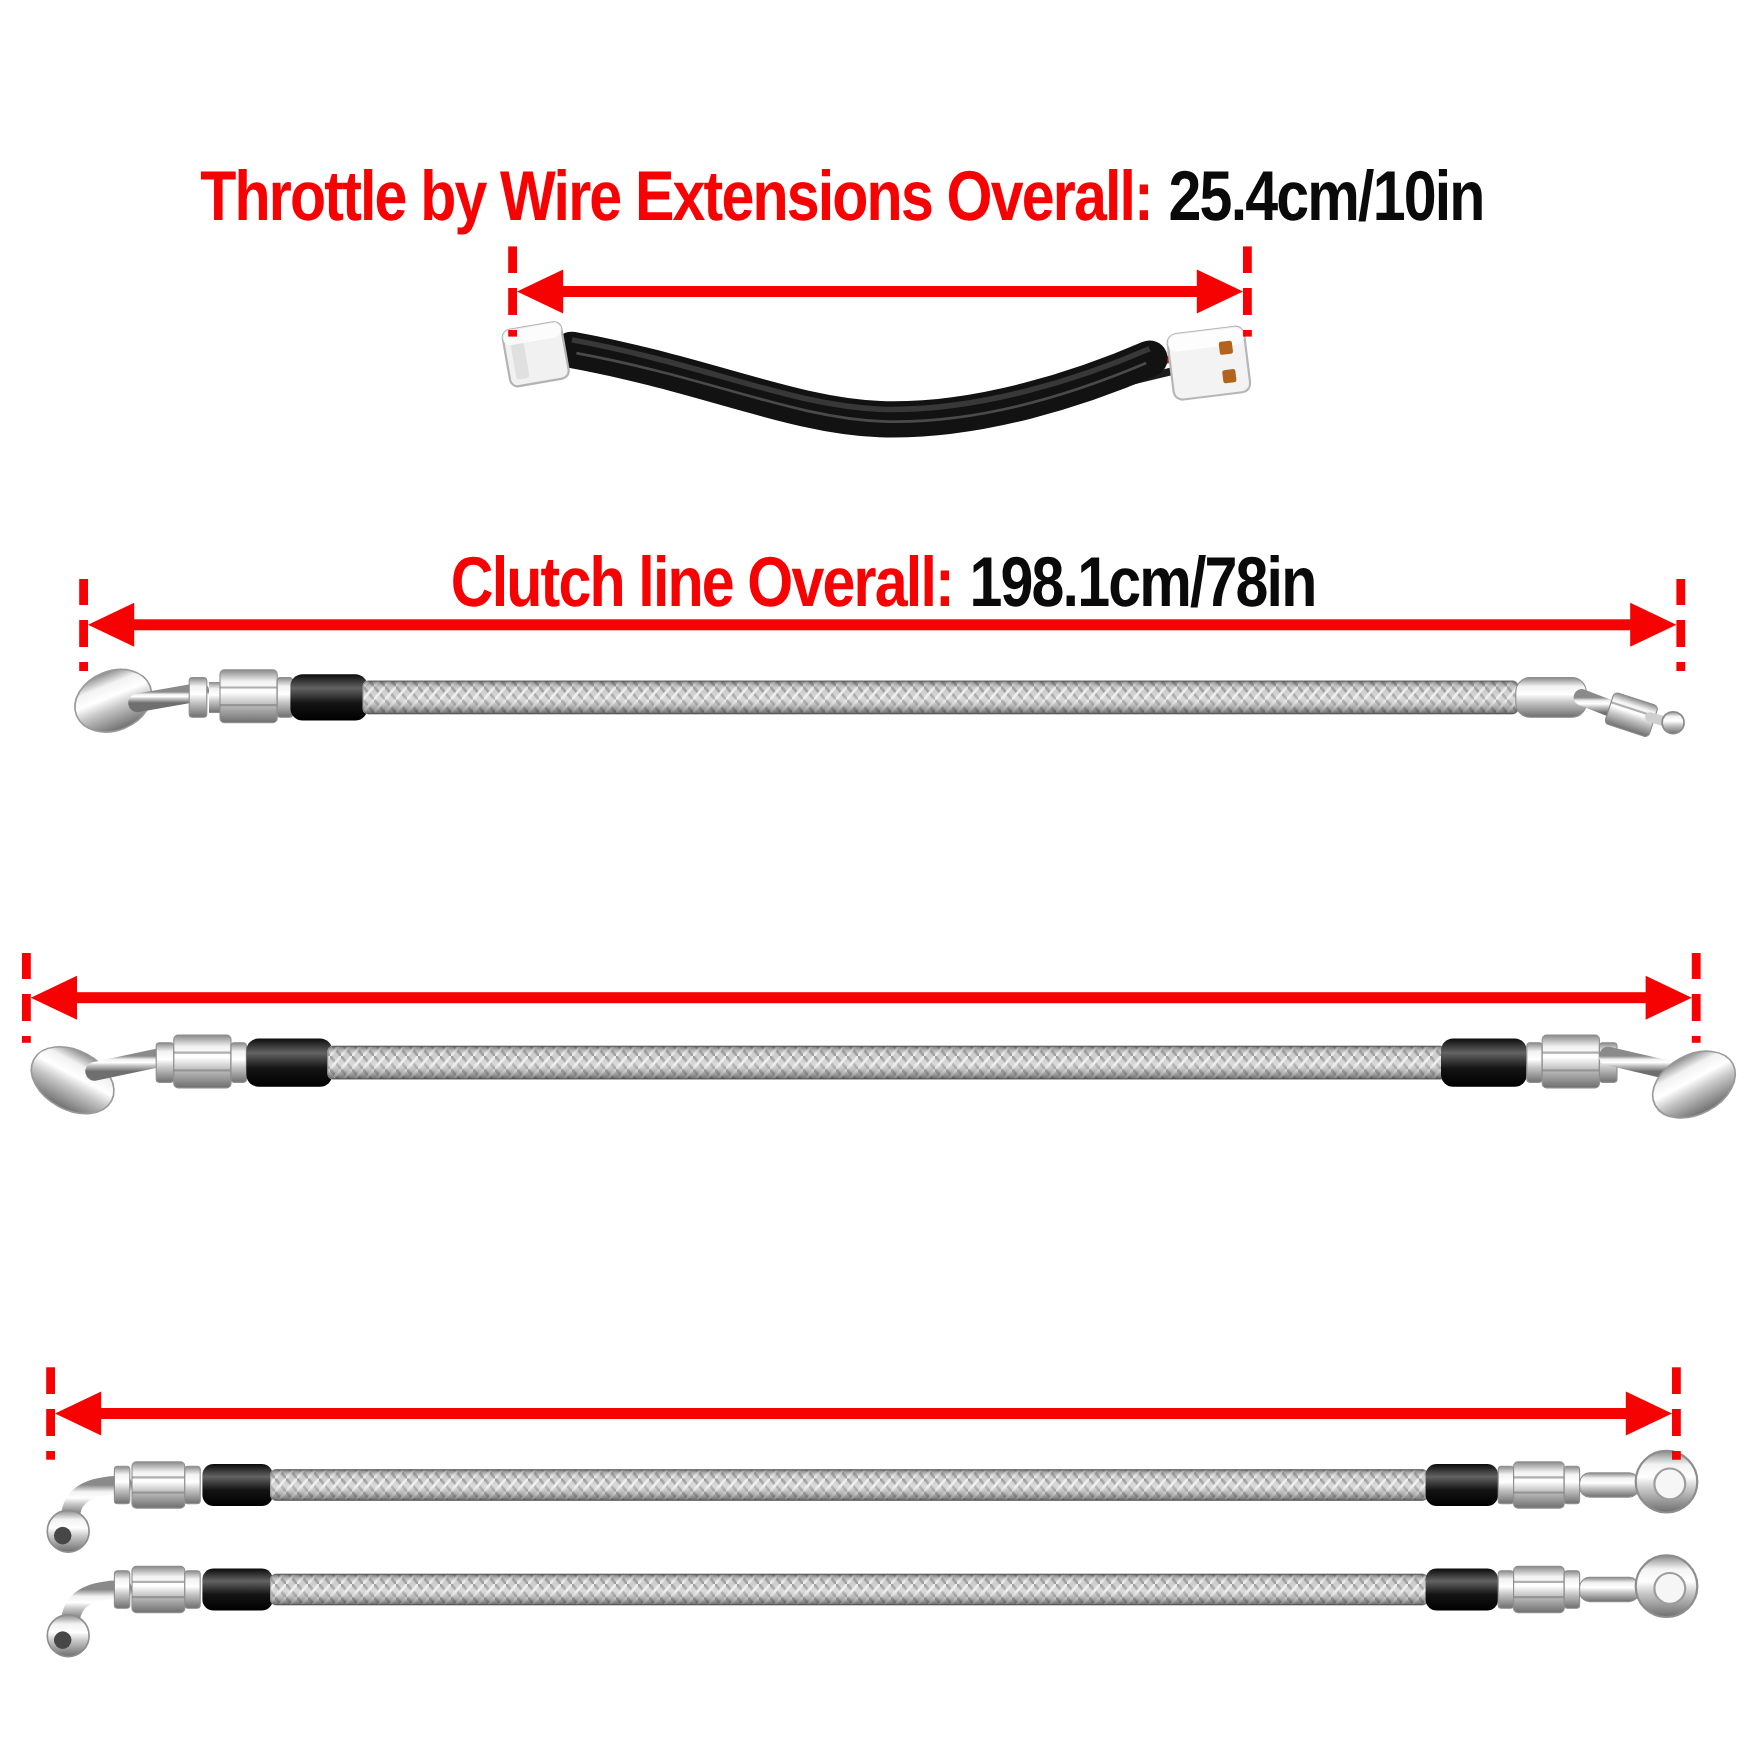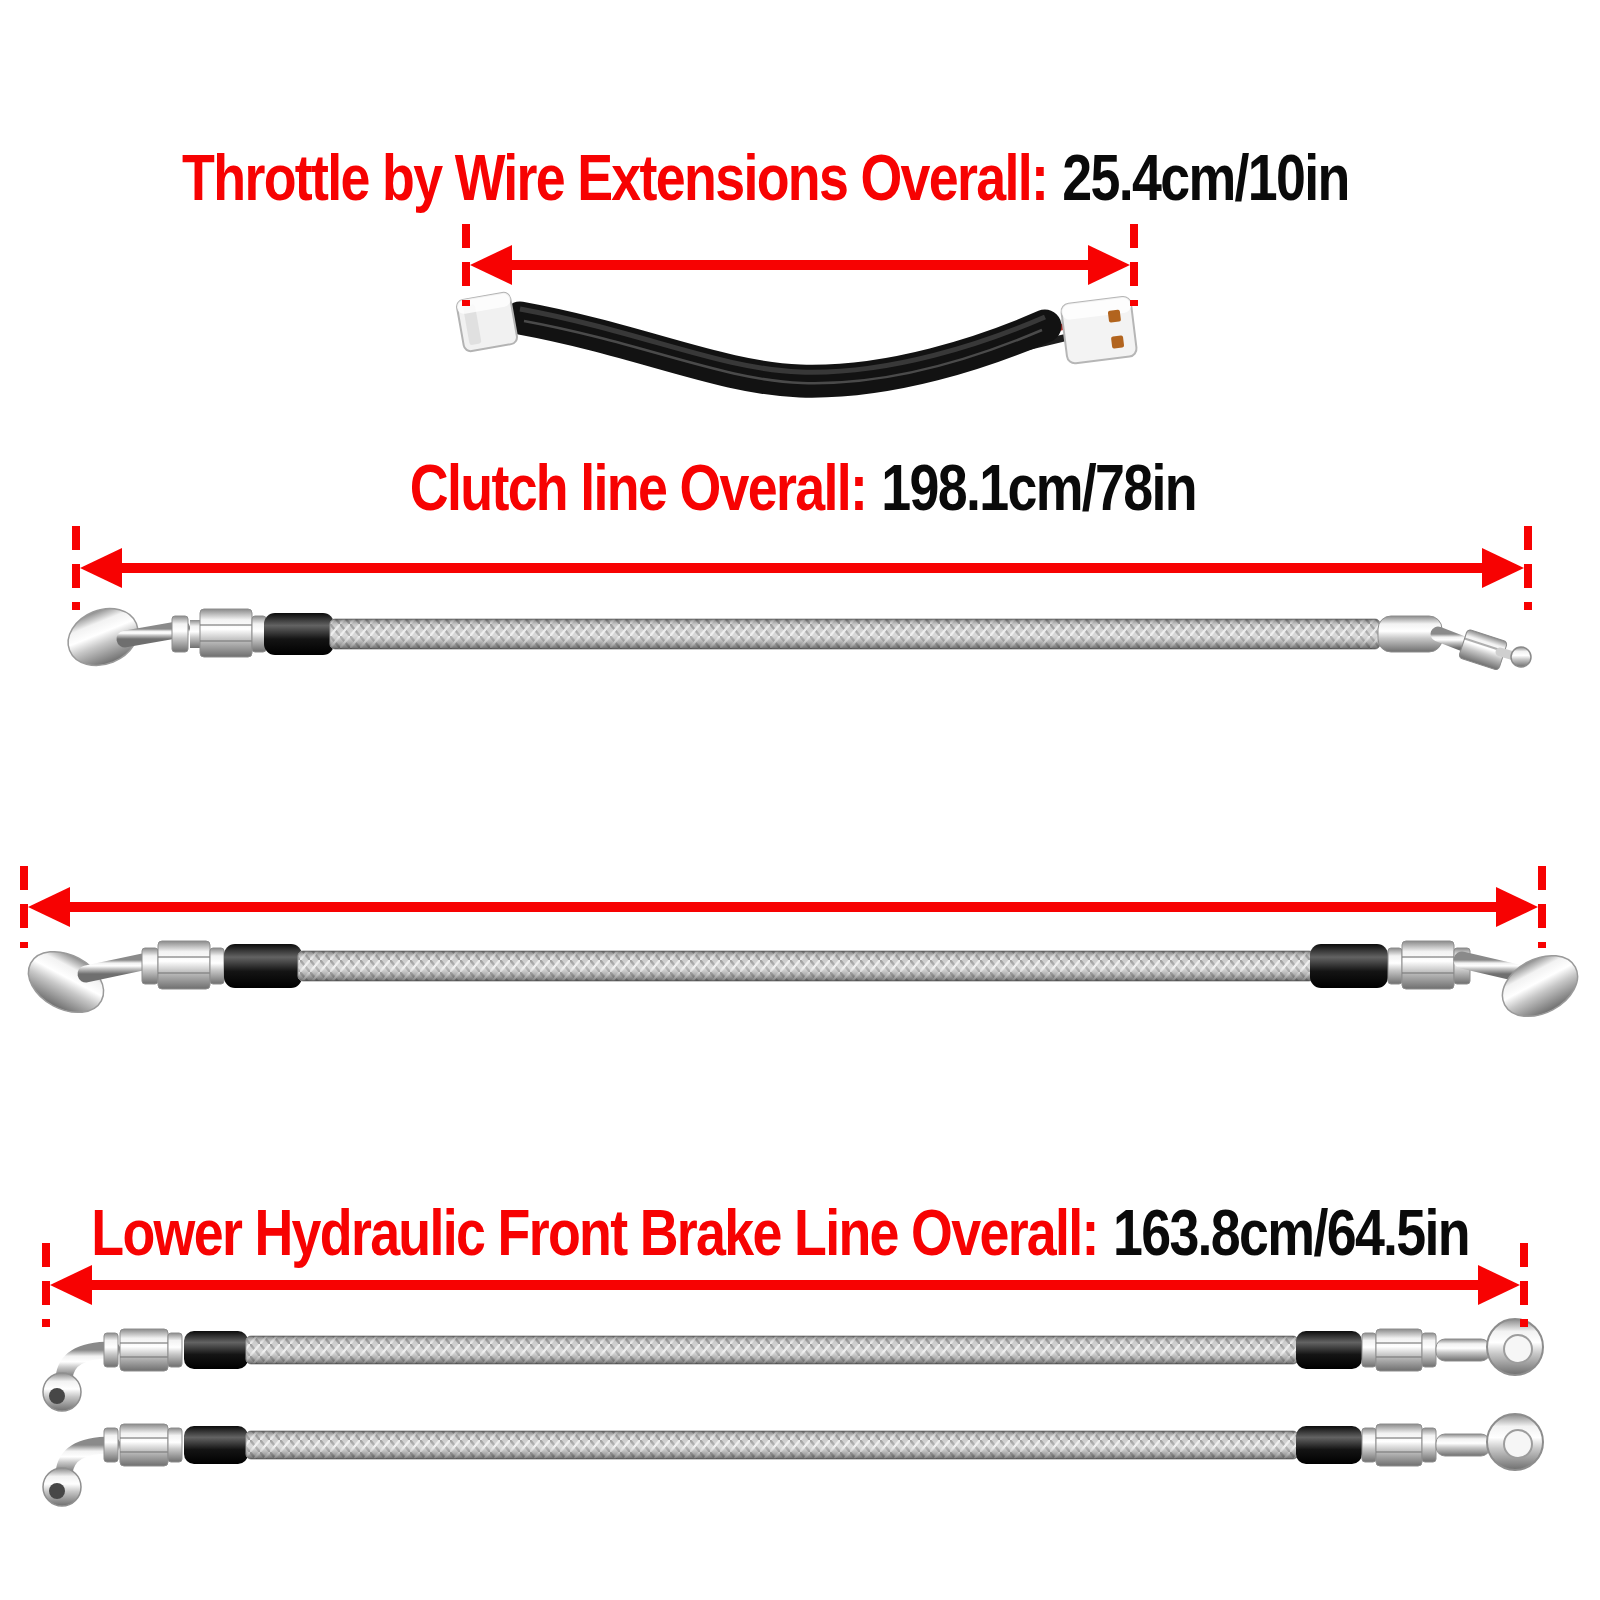--- a/index.html
+++ b/index.html
@@ -233,30 +233,25 @@
         <circle cx="1518" cy="1444" r="14" fill="#f6f6f6" stroke="#9d9d9d" stroke-width="2"></circle>
       </g>
     </g>
   </svg>
 
   <div class="title-row" style="top:147px">
     <span class="title-line" style="left:-35px">
       <span class="title-label">Throttle by Wire Extensions Overall:</span><span class="title-value">25.4cm/10in</span>
     </span>
   </div>
-  <div class="title-row" style="top:457px">
+  <div class="title-row" style="top:498px">
     <span class="title-line" style="left:3px">
       <span class="title-label">Clutch line Overall:</span><span class="title-value">198.1cm/78in</span>
     </span>
   </div>
-  <div class="title-row" style="top:1202px">
-    <span class="title-line" style="left:-20px">
-      <span class="title-label">Lower Hydraulic Front Brake Line Overall:</span><span class="title-value">163.8cm/64.5in</span>
-    </span>
-  </div>
 
   <div class="dim" style="left:466px;top:224px;width:668px;height:82px">
     <div class="dash-marker left"></div>
     <div class="dash-marker right"></div>
     <div class="dim-line"></div>
     <div class="arrowhead left"></div>
     <div class="arrowhead right"></div>
   </div>
 
   <div class="dim" style="left:76px;top:526px;width:1452px;height:84px">

